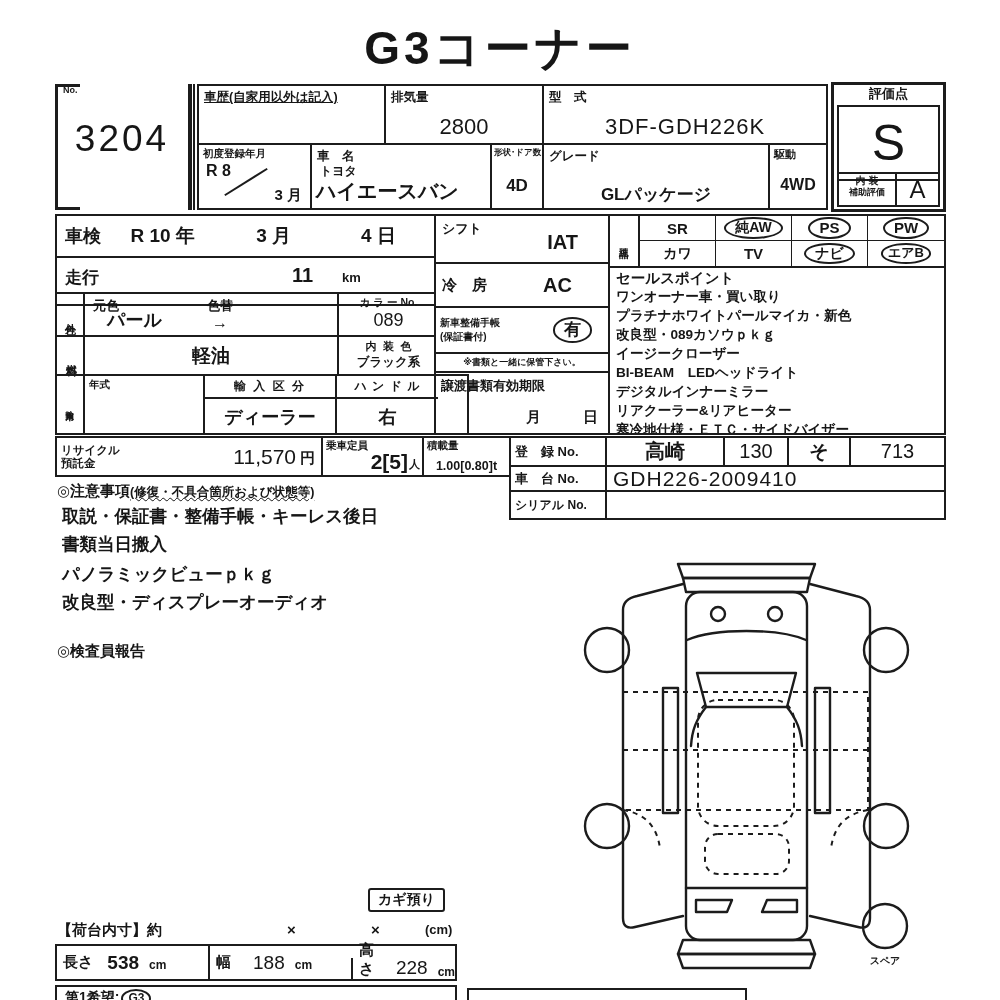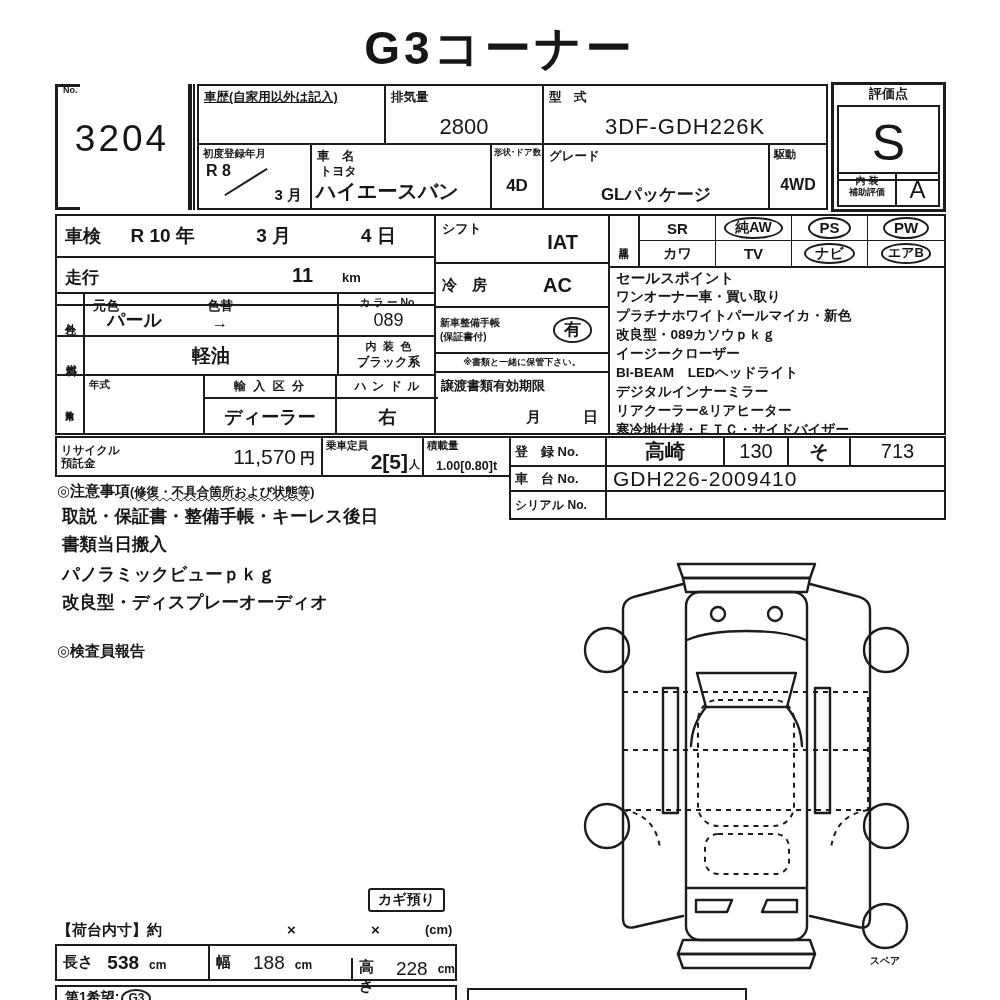--- a/index.html
+++ b/index.html
@@ -113,21 +113,21 @@
   <div class="abs b" style="left:55px;top:335px;width:381px;height:41px;font-family:Liberation Mono, monospace;">
     <div class="abs vcell" style="left:0;top:0;width:28px;height:100%;border-right:2px solid #1c1c1c;">
       <span class="vlab">燃料</span>
     </div>
     <div class="abs vcell" style="left:28px;top:0;width:252px;height:100%;font-size:19px;">軽油</div>
     <div class="abs" style="left:280px;top:0;width:101px;height:100%;border-left:2px solid #1c1c1c;">
       <div style="text-align:center;font-size:11px;padding-top:2px;">内 装 色</div>
       <div style="text-align:center;font-size:12.5px;">ブラック系</div>
     </div>
   </div>
-  <div class="abs b" style="left:55px;top:374px;width:381px;height:61px;">
+  <div class="abs b" style="left:55px;top:374px;width:414px;height:61px;">
     <div class="abs vcell" style="left:0;top:0;width:28px;height:100%;border-right:2px solid #1c1c1c;">
       <span class="vlab" style="font-size:8.5px;">輸入車用</span>
     </div>
     <div class="abs" style="left:28px;top:0;width:118px;height:100%;">
       <span style="position:absolute;left:4px;top:2px;font-size:10.5px;">年式</span>
     </div>
     <div class="abs" style="left:146px;top:0;width:132px;height:100%;border-left:2px solid #1c1c1c;">
       <div style="text-align:center;font-size:12px;letter-spacing:2px;border-bottom:2px solid #1c1c1c;padding:2px 0;">輸 入 区 分</div>
       <div style="text-align:center;font-size:18px;padding-top:6px;">ディーラー</div>
     </div>
@@ -259,21 +259,21 @@
     <div style="width:145px;display:flex;align-items:center;padding-left:6px;">
       <span style="font-size:15px;">長さ</span>
       <span style="font-size:19px;font-weight:700;margin-left:14px;">538</span>
       <span style="font-size:12px;margin-left:10px;margin-top:4px;">cm</span>
     </div>
     <div style="width:135px;display:flex;align-items:center;padding-left:6px;border-left:2.5px solid #1c1c1c;">
       <span style="font-size:15px;">幅</span>
       <span style="font-size:19px;font-weight:400;margin-left:22px;">188</span>
       <span style="font-size:12px;margin-left:10px;margin-top:4px;">cm</span>
     </div>
-    <div style="flex:1;display:flex;align-items:flex-start;padding-left:6px;border-left:2.5px solid #1c1c1c;margin-top:12px;">
+    <div style="flex:1;display:flex;align-items:flex-end;padding-left:6px;border-left:2.5px solid #1c1c1c;margin-top:12px;">
       <span style="font-size:15px;">高さ</span>
       <span style="font-size:19px;font-weight:400;margin-left:12px;">228</span>
       <span style="font-size:12px;margin-left:10px;margin-top:4px;">cm</span>
     </div>
   </div>
 
   <div class="abs" style="left:55px;top:985px;width:402px;height:36px;border:2.5px solid #1c1c1c;display:flex;align-items:flex-start;padding:2px 0 0 8px;">
     <span style="font-size:14px;">第1希望:</span>
     <span class="oval" style="font-size:12px;padding:0 5px;margin-left:2px;">G3</span>
   </div>

